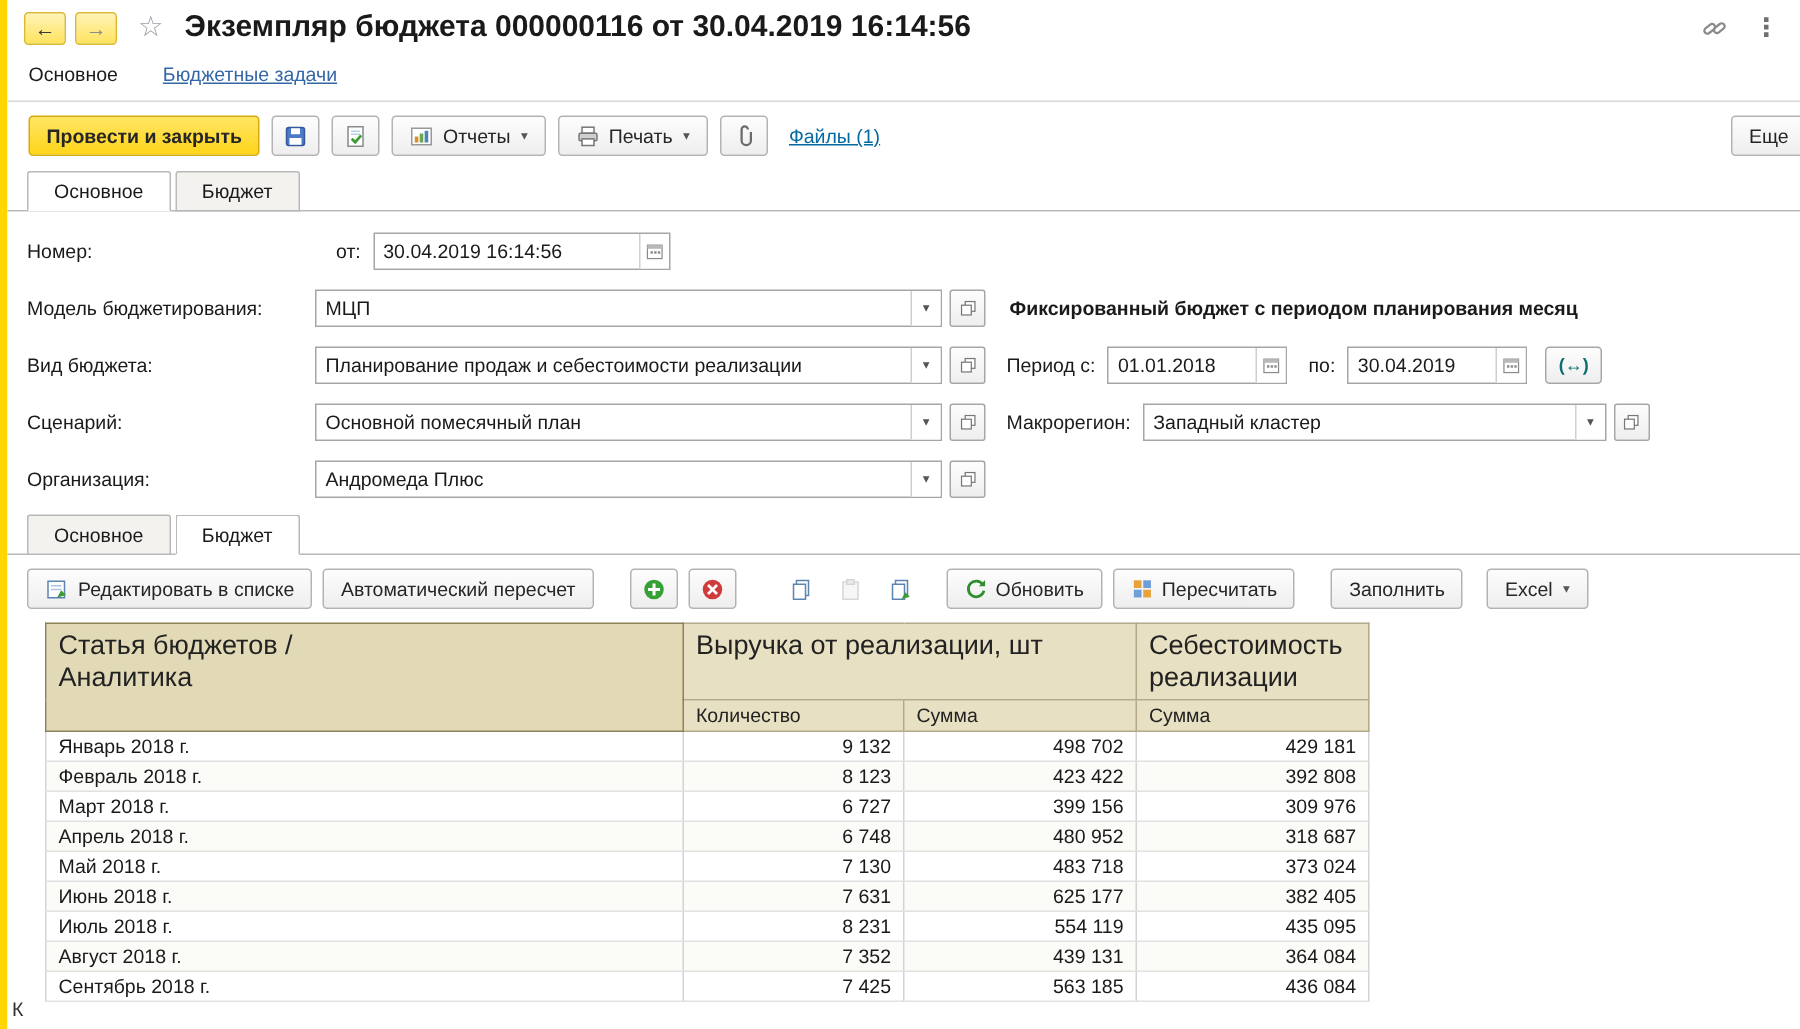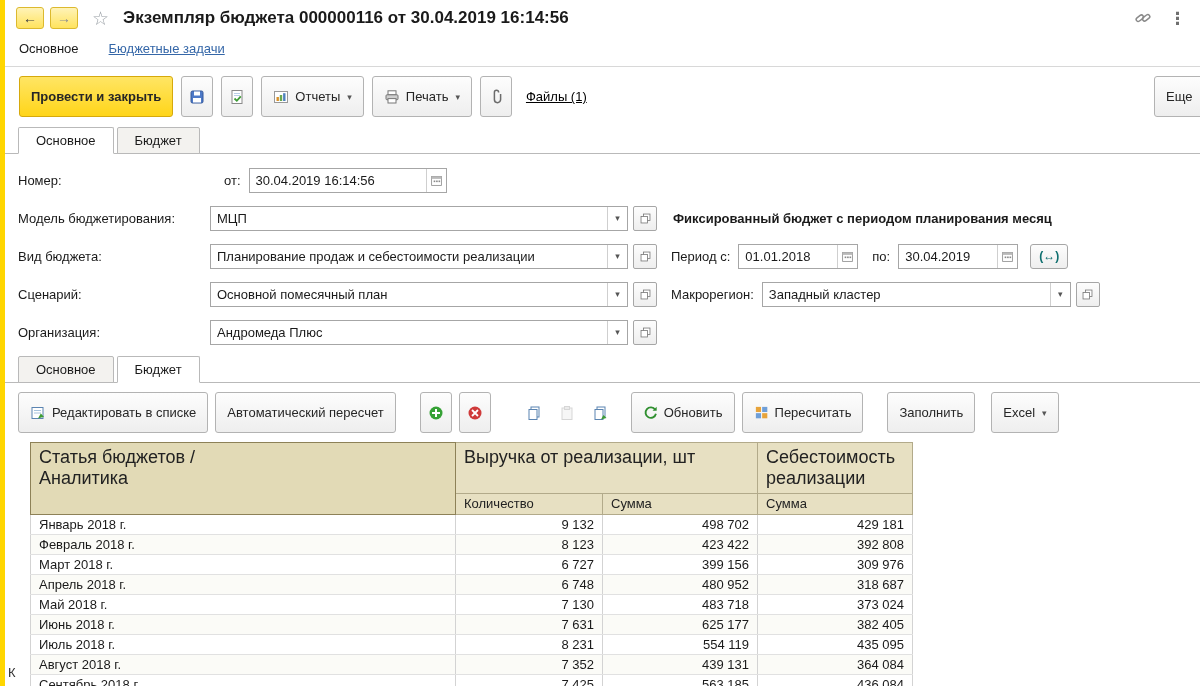--- a/index.html
+++ b/index.html
@@ -15,44 +15,44 @@
   
   .titlebar { display:flex; align-items:center; gap:6px; padding:7px 12px 4px 11px; }
   .nav-arrow {
     width:28px; height:22px; border:1px solid #dcb92e; border-radius:3px;
     background:linear-gradient(#fff3b8,#ffe35e); color:#3c3c3c; font-size:14px;
     display:inline-flex; align-items:center; justify-content:center; cursor:pointer;
     font-family:inherit;
   }
   .nav-arrow.dim { color:#8d8d8d; }
   .star { color:#9aa0a6; font-size:19px; margin-left:8px; cursor:pointer; line-height:1; }
-  .title { font-size:17px; font-weight:bold; margin-left:8px; flex:1; white-space:nowrap; overflow:hidden; }
+  .title { font-size:20px; font-weight:bold; margin-left:8px; flex:1; white-space:nowrap; overflow:hidden; }
   .title-right { display:flex; align-items:center; gap:18px; padding-right:2px; }
   .dots { color:#6f6f6f; font-size:17px; font-weight:bold; cursor:pointer; line-height:1; }
 
   
   .navrow { display:flex; gap:30px; padding:8px 14px 10px; border-bottom:1px solid #d8d8d8; }
   .nav-current { color:#1a1a1a; cursor:default; }
   .nav-link { color:#3567a8; text-decoration:underline; cursor:pointer; }
 
   
   .toolbar { position:relative; display:flex; align-items:center; gap:8px; padding:9px 14px; }
   .btn {
-    display:inline-flex; align-items:center; gap:6px; height:41px; padding:0 11px;
+    display:inline-flex; align-items:center; gap:6px; height:27px; padding:0 11px;
     background:linear-gradient(#fdfdfd,#eeeeee); border:1px solid #b3b3b3; border-radius:3px;
     font-family:inherit; font-size:13px; color:#262626; cursor:pointer; white-space:nowrap;
   }
   .btn.primary {
     background:linear-gradient(#ffe564,#ffd519); border-color:#d6a90c; font-weight:bold;
   }
   .btn.iconbtn { width:32px; padding:0; justify-content:center; }
   .btn.flat { border:none; background:transparent; width:26px; }
   .btn.disabled { opacity:.4; cursor:default; }
   .dd { font-size:9px; color:#555; margin-left:1px; }
-  .files-link { color:#000000; text-decoration:underline; cursor:pointer; margin-left:6px; }
+  .files-link { color:#0369a1; text-decoration:underline; cursor:pointer; margin-left:6px; }
   .more-btn { position:absolute; right:-32px; top:9px; width:78px; }
 
   
   .tabstrip { display:flex; align-items:flex-end; padding-left:13px; height:28px; border-bottom:1px solid #b9b9b9; }
   .tab {
     padding:5px 17px 5px; margin-right:3px; margin-bottom:-1px;
     background:#f3f2ef; border:1px solid #b9b9b9; border-bottom:1px solid #b9b9b9;
     border-radius:2px 2px 0 0; cursor:pointer; position:relative;
   }
   .tab.active { background:#fff; border-bottom:1px solid #fff; z-index:2; }

